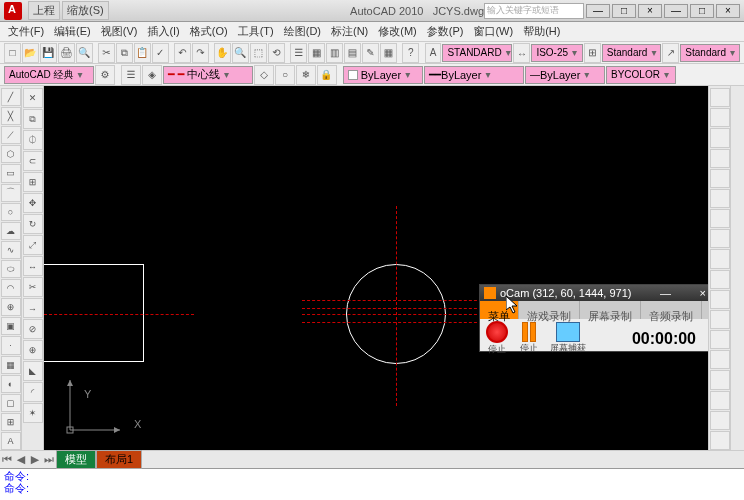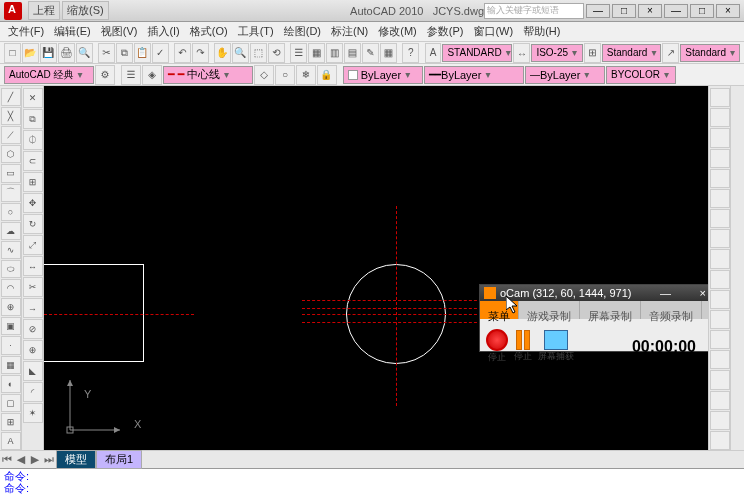--- a/index.html
+++ b/index.html
@@ -38,33 +38,33 @@
 .axis .x{position:absolute;left:50px;bottom:0}
 .ucs{position:absolute;left:16px;bottom:8px}
 
 .ocam{position:absolute;left:435px;top:198px;width:232px;height:68px;background:#ededed;border:1px solid #444;box-shadow:2px 2px 6px rgba(0,0,0,.5)}
 .ocam .tt{height:16px;background:linear-gradient(#555,#333);color:#fff;font-size:9px;display:flex;align-items:center;padding:0 4px}
 .ocam .tt .ic{width:12px;height:12px;background:#f80;margin-right:4px}
 .ocam .tt .cls{margin-left:auto;cursor:pointer}
 .ocam .tabs{height:18px;background:#ccc;display:flex;font-size:10px}
 .ocam .tabs span{padding:8px 8px;border-right:1px solid #aaa;cursor:pointer;color:#555}
 .ocam .tabs span.act{background:#f80;color:#000}
-.ocam .body{display:flex;align-items:center;padding:10px 6px;gap:6px}
+.ocam .body{display:flex;align-items:center;padding:2px 6px;gap:12px}
 .ocam .recbtn{width:22px;height:22px;border:2px solid #c00;border-radius:50%;background:radial-gradient(#f44,#c00);cursor:pointer}
 .ocam .pausebtn{display:flex;gap:2px;cursor:pointer}
 .ocam .pausebtn span{width:6px;height:20px;background:#f80;border:1px solid #c60}
 .ocam .capbtn{width:24px;height:20px;background:#6cf;border:1px solid #369;cursor:pointer}
 .ocam .lbl{font-size:9px;color:#444;text-align:center}
 .ocam .time{margin-left:auto;font-size:16px;font-weight:bold;color:#000;margin-right:8px}
 .ocam .col{display:flex;flex-direction:column;align-items:center;gap:0}
 
 .modeltabs{height:18px;background:#e8e8e8;display:flex;align-items:center;border-top:1px solid #ccc;font-size:10px}
 .modeltabs .arr{width:14px;text-align:center;cursor:pointer;color:#666}
-.modeltabs .tab{padding:1px 8px;background:#c4b5fd;border:1px solid #aaa;cursor:pointer}
-.modeltabs .tab.act{background:#0c4a6e;color:#fff}
+.modeltabs .tab{padding:1px 8px;background:#c2410c;border:1px solid #aaa;cursor:pointer}
+.modeltabs .tab.act{background:#15803d;color:#fff}
 .cmdline{height:36px;background:#fff;border-top:1px solid #999;font-family:monospace;font-size:11px;padding:1px 4px;color:#00f;line-height:12px}
 .cursor{position:absolute;left:462px;top:210px;pointer-events:none;z-index:50}
 </style>
 </head>
 <body>
 
 <div class="titlebar">
   <div class="logo"></div>
   <div class="tabs">
     <span>上程</span>

